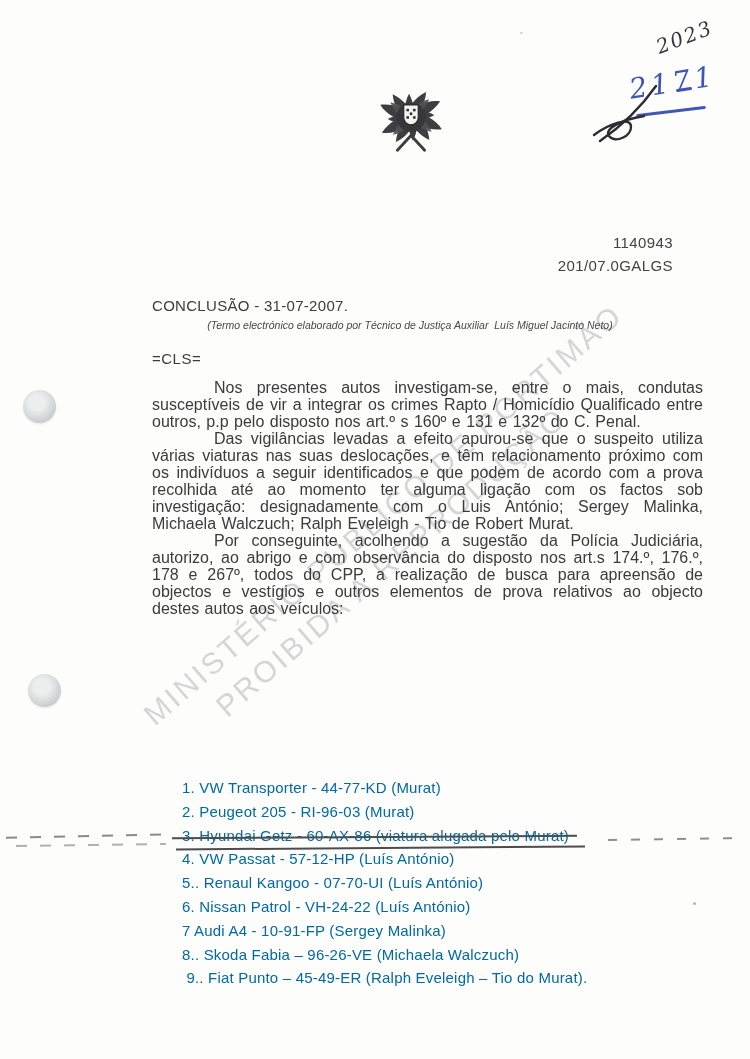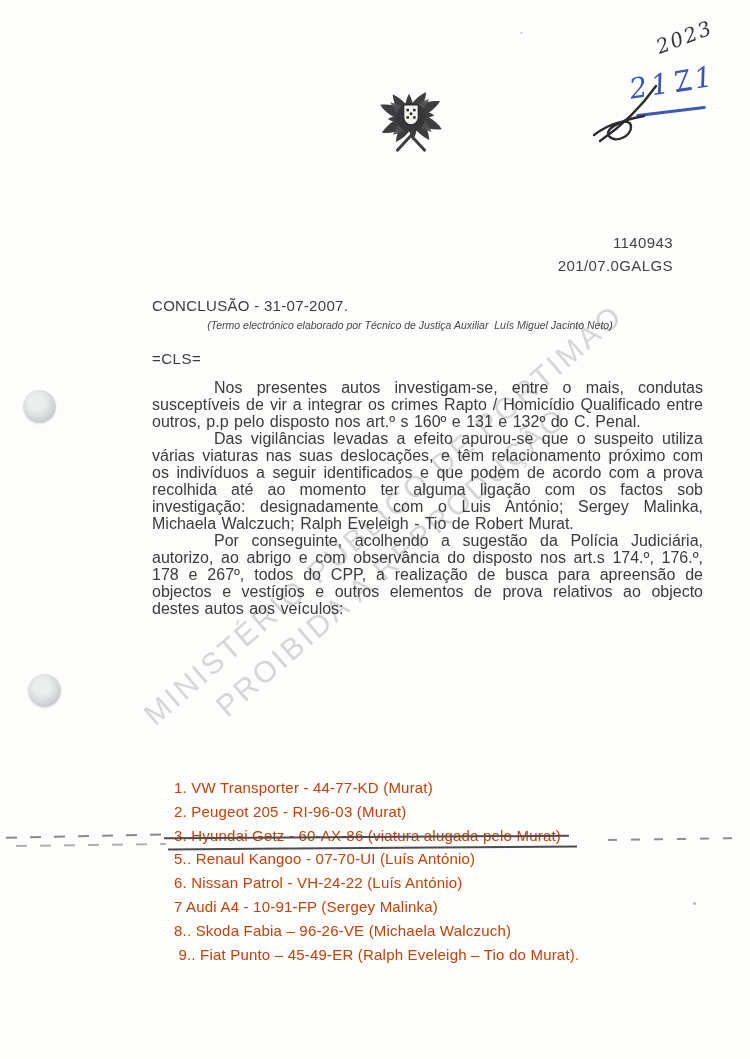--- a/index.html
+++ b/index.html
@@ -80,22 +80,22 @@
   
   .body-text {
     position:absolute; left:152px; top:379px; width:551px; z-index:2;
     font-size:16px; line-height:17px; text-align:justify;
     color:#3b3b3d; word-spacing:1px;
   }
   .body-text p.para { margin:0; text-indent:62px; }
 
   
   .vehicle-list {
-    position:absolute; left:174px; top:776px; width:520px; z-index:2;
-    font-size:15px; line-height:23.8px; color:#c2410c; letter-spacing:.2px;
+    position:absolute; left:182px; top:776px; width:520px; z-index:2;
+    font-size:15px; line-height:23.8px; color:#0369a1; letter-spacing:.2px;
   }
   .vehicle-row { white-space:pre-wrap; }
   .vehicle-row .vtext { position:relative; display:inline-block; }
   .vehicle-row.struck .vtext::before {
     content:""; position:absolute; left:-10px; right:-8px; top:52%; height:1.6px;
     background:#4c4c4e; transform:rotate(-.35deg);
   }
   .vehicle-row.struck .vtext::after {
     content:""; position:absolute; left:-6px; right:-16px; bottom:-1px; height:1.5px;
     background:#4c4c4e; transform:rotate(-.4deg);
@@ -184,20 +184,21 @@
   <p class="para">Nos presentes autos investigam-se, entre o mais, condutas susceptíveis de vir a integrar os crimes Rapto / Homicídio Qualificado entre outros, p.p pelo disposto nos art.º s 160º e 131 e 132º do C. Penal.</p>
       <p class="para">Das vigilâncias levadas a efeito apurou-se que o suspeito utiliza várias viaturas nas suas deslocações, e têm relacionamento próximo com os indivíduos a seguir identificados e que podem de acordo com a prova recolhida até ao momento ter alguma ligação com os factos sob investigação: designadamente com o Luis António; Sergey Malinka, Michaela Walczuch; Ralph Eveleigh - Tio de Robert Murat.</p>
       <p class="para">Por conseguinte, acolhendo a sugestão da Polícia Judiciária, autorizo, ao abrigo e com observância do disposto nos art.s 174.º, 176.º, 178 e 267º, todos do CPP, a realização de busca para apreensão de objectos e vestígios e outros elementos de prova relativos ao objecto destes autos aos veículos:</p>
     </div>
 
   <div class="vehicle-list">
 
   <div class="vehicle-row"><span class="vtext">1. VW Transporter - 44-77-KD (Murat)</span></div>
       <div class="vehicle-row"><span class="vtext">2. Peugeot 205 - RI-96-03 (Murat)</span></div>
       <div class="vehicle-row struck"><span class="vtext">3. Hyundai Getz - 60-AX-86 (viatura alugada pelo Murat)</span></div>
+      <div class="vehicle-row"><span class="vtext">4. VW Passat - 57-12-HP (Luís António)</span></div>
       <div class="vehicle-row"><span class="vtext">5.. Renaul Kangoo - 07-70-UI (Luís António)</span></div>
       <div class="vehicle-row"><span class="vtext">6. Nissan Patrol - VH-24-22 (Luís António)</span></div>
       <div class="vehicle-row"><span class="vtext">7 Audi A4 - 10-91-FP (Sergey Malinka)</span></div>
       <div class="vehicle-row"><span class="vtext">8.. Skoda Fabia – 96-26-VE (Michaela Walczuch)</span></div>
       <div class="vehicle-row"><span class="vtext"> 9.. Fiat Punto – 45-49-ER (Ralph Eveleigh – Tio do Murat).</span></div>
     </div>
 
   <div class="dash-line" id="dash-left-1"></div>
   <div class="dash-line" id="dash-left-2"></div>
   <div class="dash-line" id="dash-right-1"></div>

